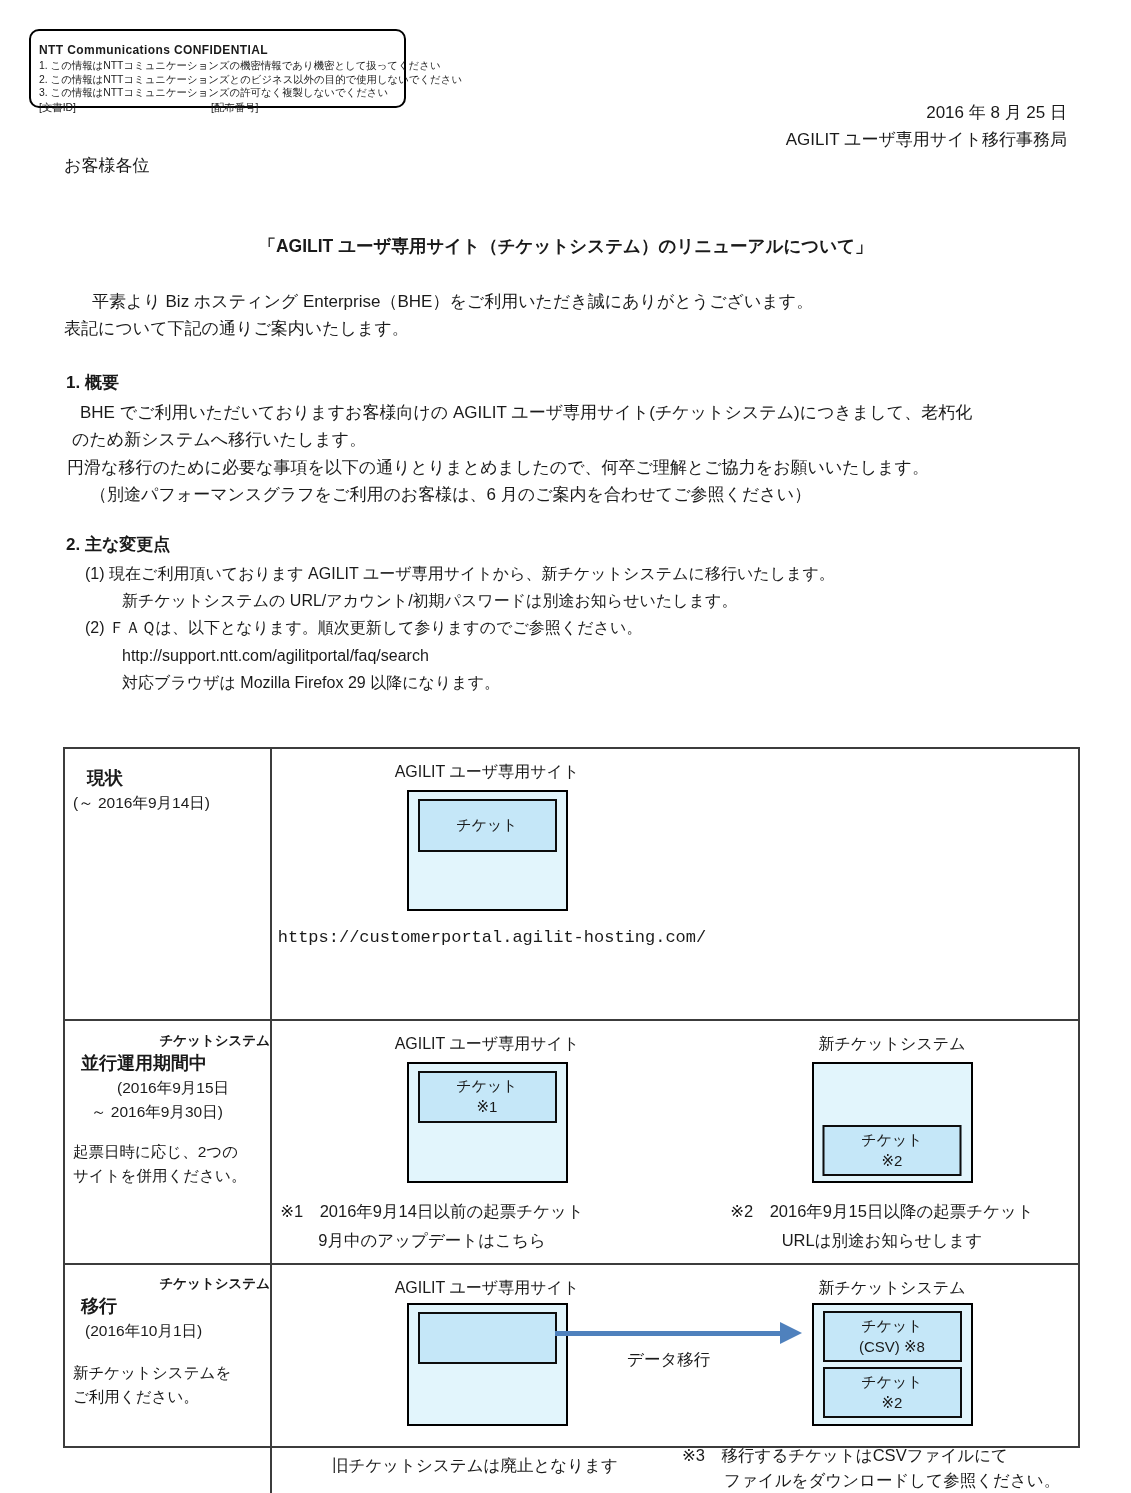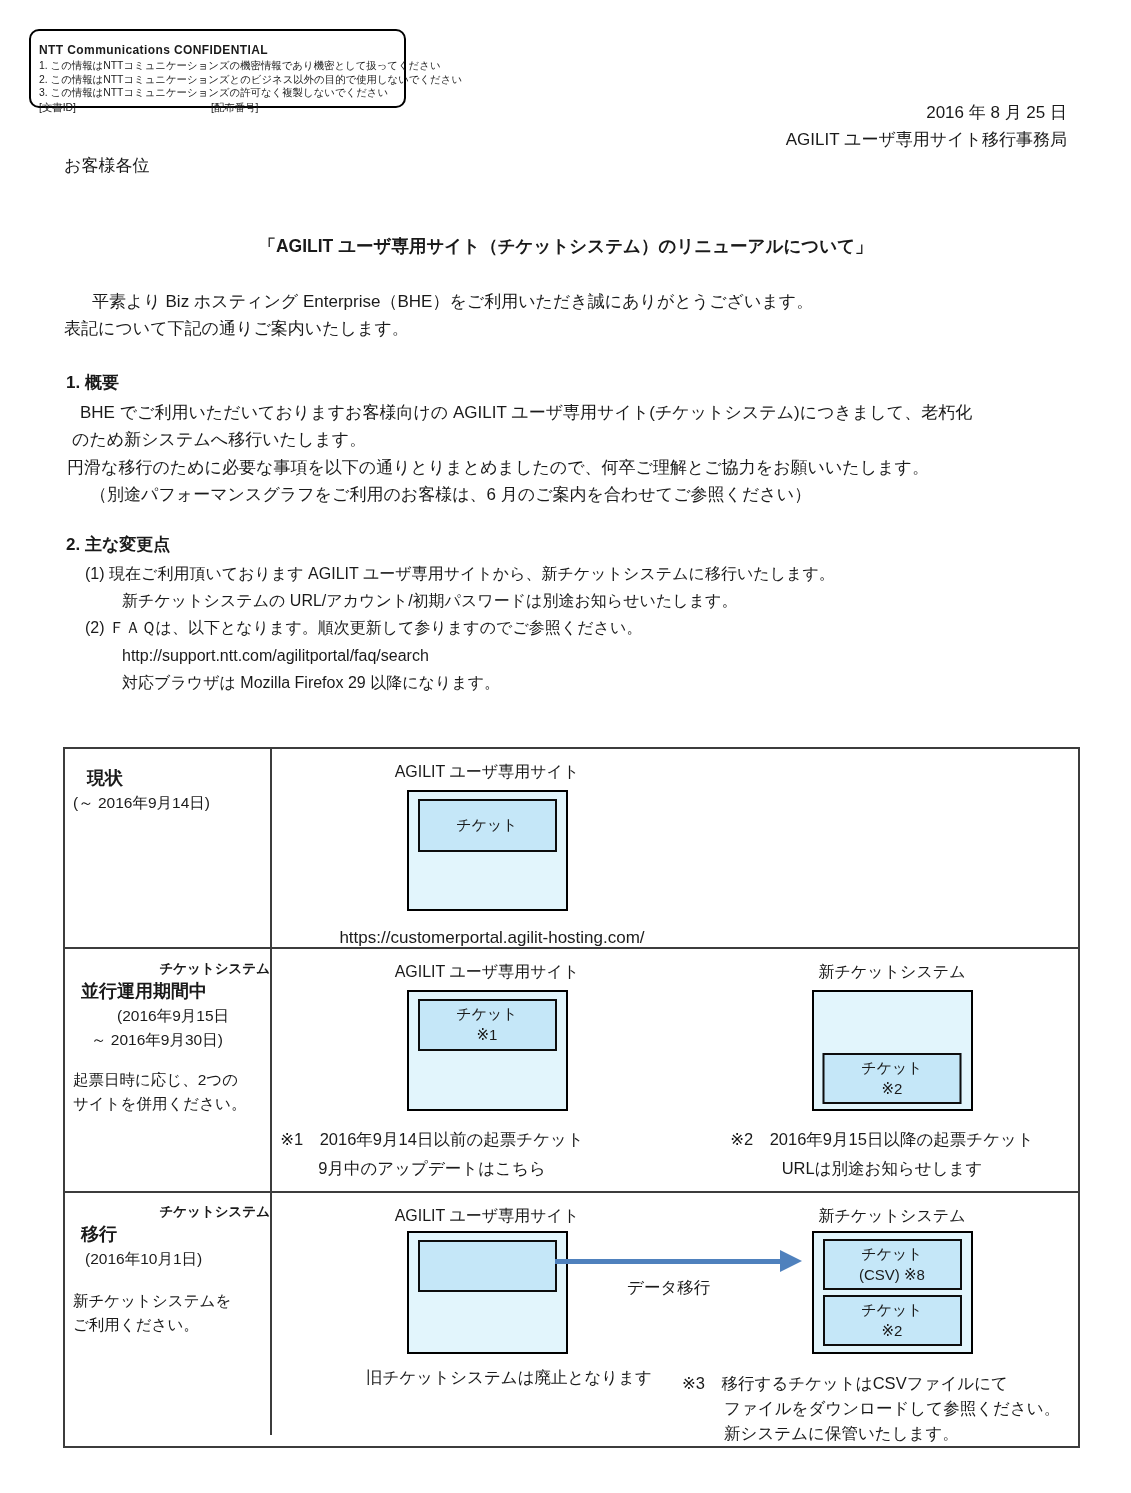--- a/index.html
+++ b/index.html
@@ -28,21 +28,21 @@
   .sec1-body{left:64px;top:399px;font-size:17px;line-height:27.4px;}
   .sec2-h{left:66px;top:533px;}
   .sec2-body{left:85px;top:560px;font-size:16px;line-height:27.2px;}
   .pl3{padding-left:3px;}  .pl8{padding-left:8px;}  .pl16{padding-left:16px;}
   .pl26{padding-left:26px;} .pl37{padding-left:37px;}
 
   
   .doc-table{left:63px;top:747px;width:1017px;height:701px;border:2px solid #3c3c3c;box-sizing:border-box;}
   .trow{display:flex;box-sizing:border-box;}
   .trow.bt{border-top:2px solid #3c3c3c;}
-  .row1{height:198px;} .row2{height:244px;} .row3{height:244px;}
+  .row1{height:270px;} .row2{height:244px;} .row3{height:244px;}
   .cell-label{width:207px;border-right:2px solid #3c3c3c;box-sizing:border-box;}
   .cell-content{position:relative;flex:1;}
 
   .lbl{white-space:nowrap;}
   .lbl-small{font-size:13.5px;font-weight:bold;line-height:19px;text-align:right;}
   .lbl-big{font-size:18px;font-weight:bold;line-height:26px;}
   .lbl-line{font-size:15.5px;line-height:24px;}
 
   
   .diagram{position:absolute;width:230px;text-align:center;}
@@ -122,21 +122,21 @@
       </div>
       <div class="cell-content">
         <div class="diagram" style="left:100px;top:12px;">
           <div class="dia-heading">AGILIT ユーザ専用サイト</div>
           <div class="site-box">
             <div class="ticket-box tk-top1">
               <div>チケット</div>
             </div>
           </div>
         </div>
-        <div class="abs url-line" style="left:5px;top:179px;width:430px;text-align:center;">https://customerportal.agilit-hosting.com/</div>
+        <div class="abs url-line" style="left:5px;top:179px;width:430px;text-align:center;font-family:Liberation Mono, monospace;">https://customerportal.agilit-hosting.com/</div>
       </div>
     </div>
 
     <div class="trow row2 bt">
       <div class="cell-label">
         <div class="lbl lbl-small" style="padding:10px 0 0 18px;">チケットシステム</div>
         <div class="lbl lbl-big" style="padding-left:16px;">並行運用期間中</div>
         <div class="lbl lbl-line" style="padding-left:20px;margin-left:32px;">(2016年9月15日</div>
         <div class="lbl lbl-line" style="padding-left:26px;">～ 2016年9月30日)</div>
         <div class="lbl lbl-line" style="padding:16px 0 0 8px;">起票日時に応じ、2つの</div>
@@ -188,21 +188,21 @@
           <div class="dia-heading">AGILIT ユーザ専用サイト</div>
           <div class="site-box tall" style="margin-top:4px;">
             <div class="ticket-box tk-top"></div>
           </div>
         </div>
 
         <div class="arrow-line" style="left:283px;top:66px;width:228px;"></div>
         <div class="arrow-head" style="left:508px;top:57px;"></div>
         <div class="arrow-label" style="left:355px;top:84px;">データ移行</div>
 
-        <div class="abs caption" style="left:60px;top:171px;width:320px;text-align:right;font-family:Liberation Mono, monospace;">旧チケットシステムは廃止となります</div>
+        <div class="abs caption" style="left:60px;top:186px;width:320px;text-align:left;">旧チケットシステムは廃止となります</div>
 
         <div class="diagram" style="left:505px;top:12px;">
           <div class="dia-heading">新チケットシステム</div>
           <div class="site-box tall" style="margin-top:4px;padding-top:6px;">
             <div class="ticket-box" style="height:51px;margin-bottom:5px;">
               <div>チケット</div>
               <div>(CSV) ※8</div>
             </div>
             <div class="ticket-box" style="height:51px;">
               <div>チケット</div>

